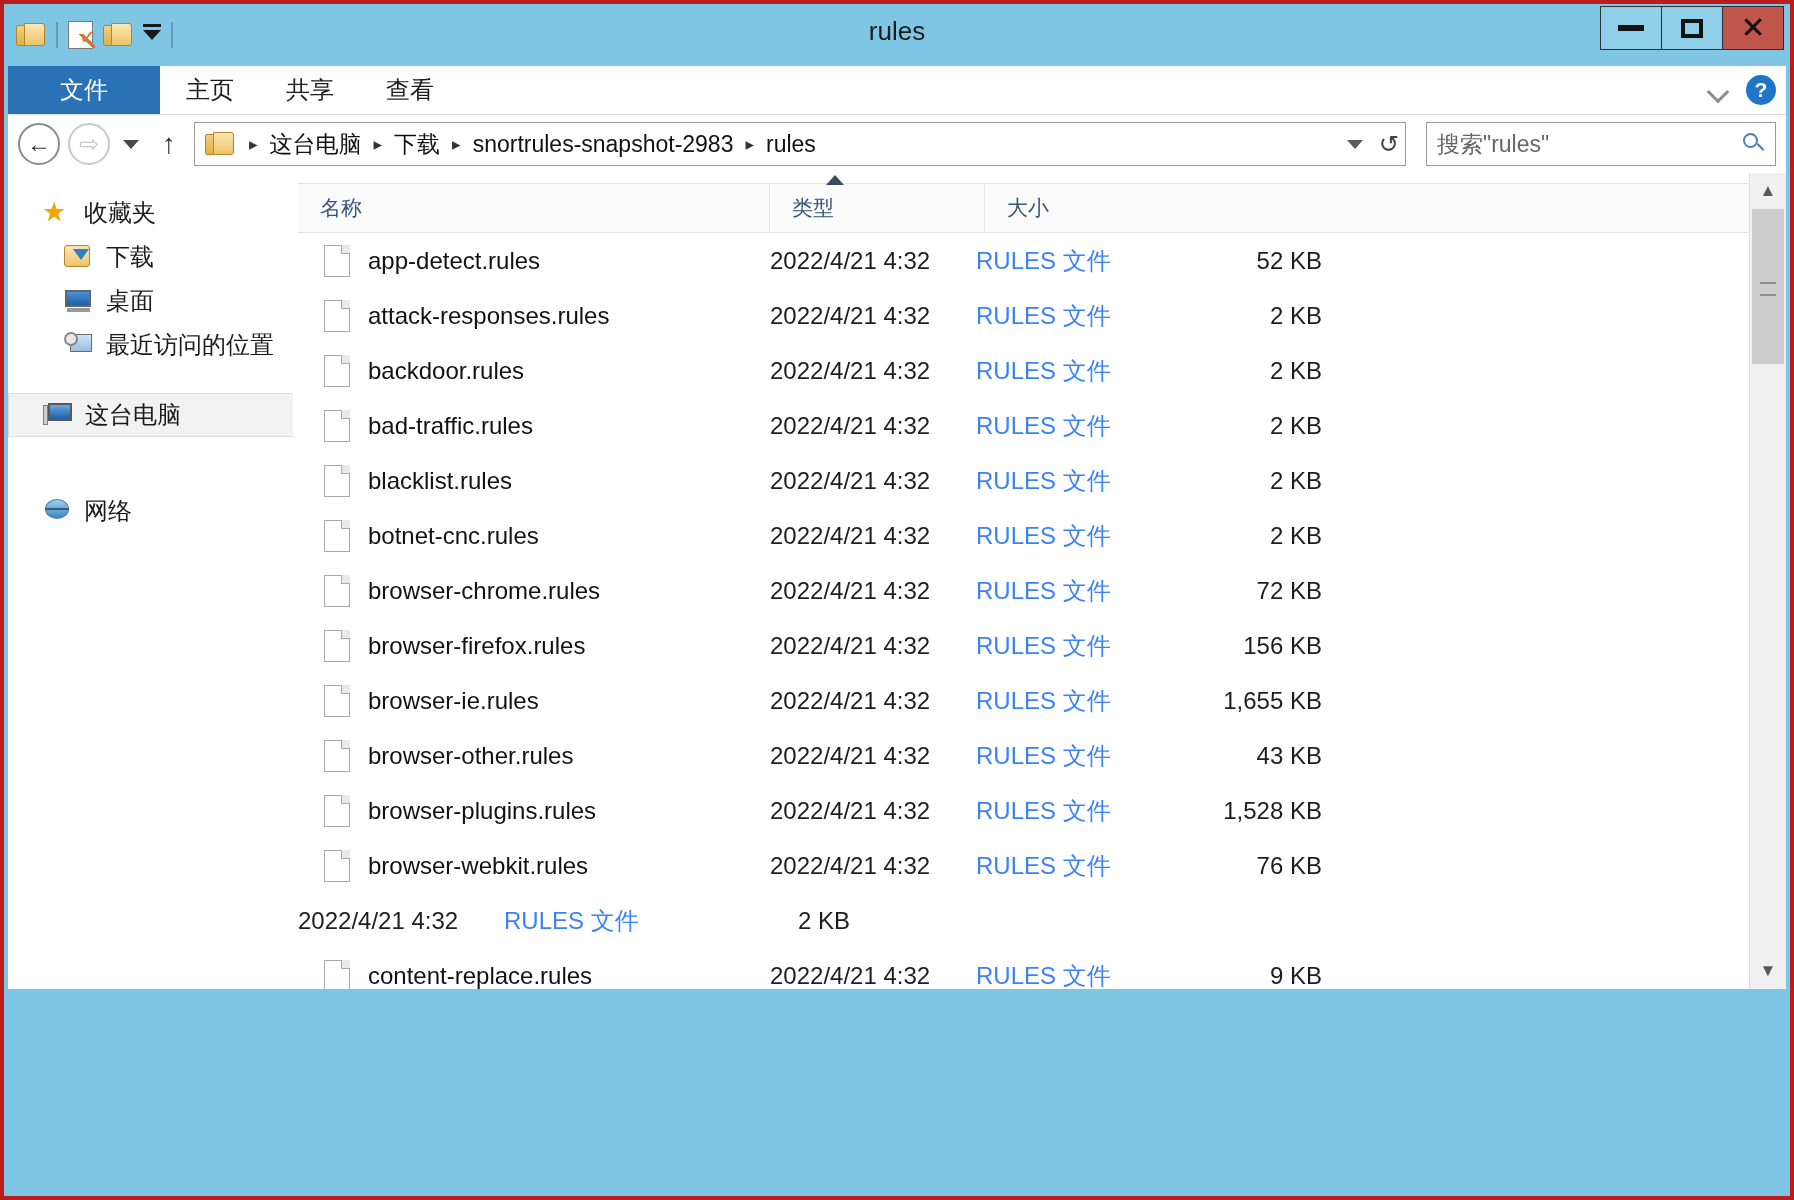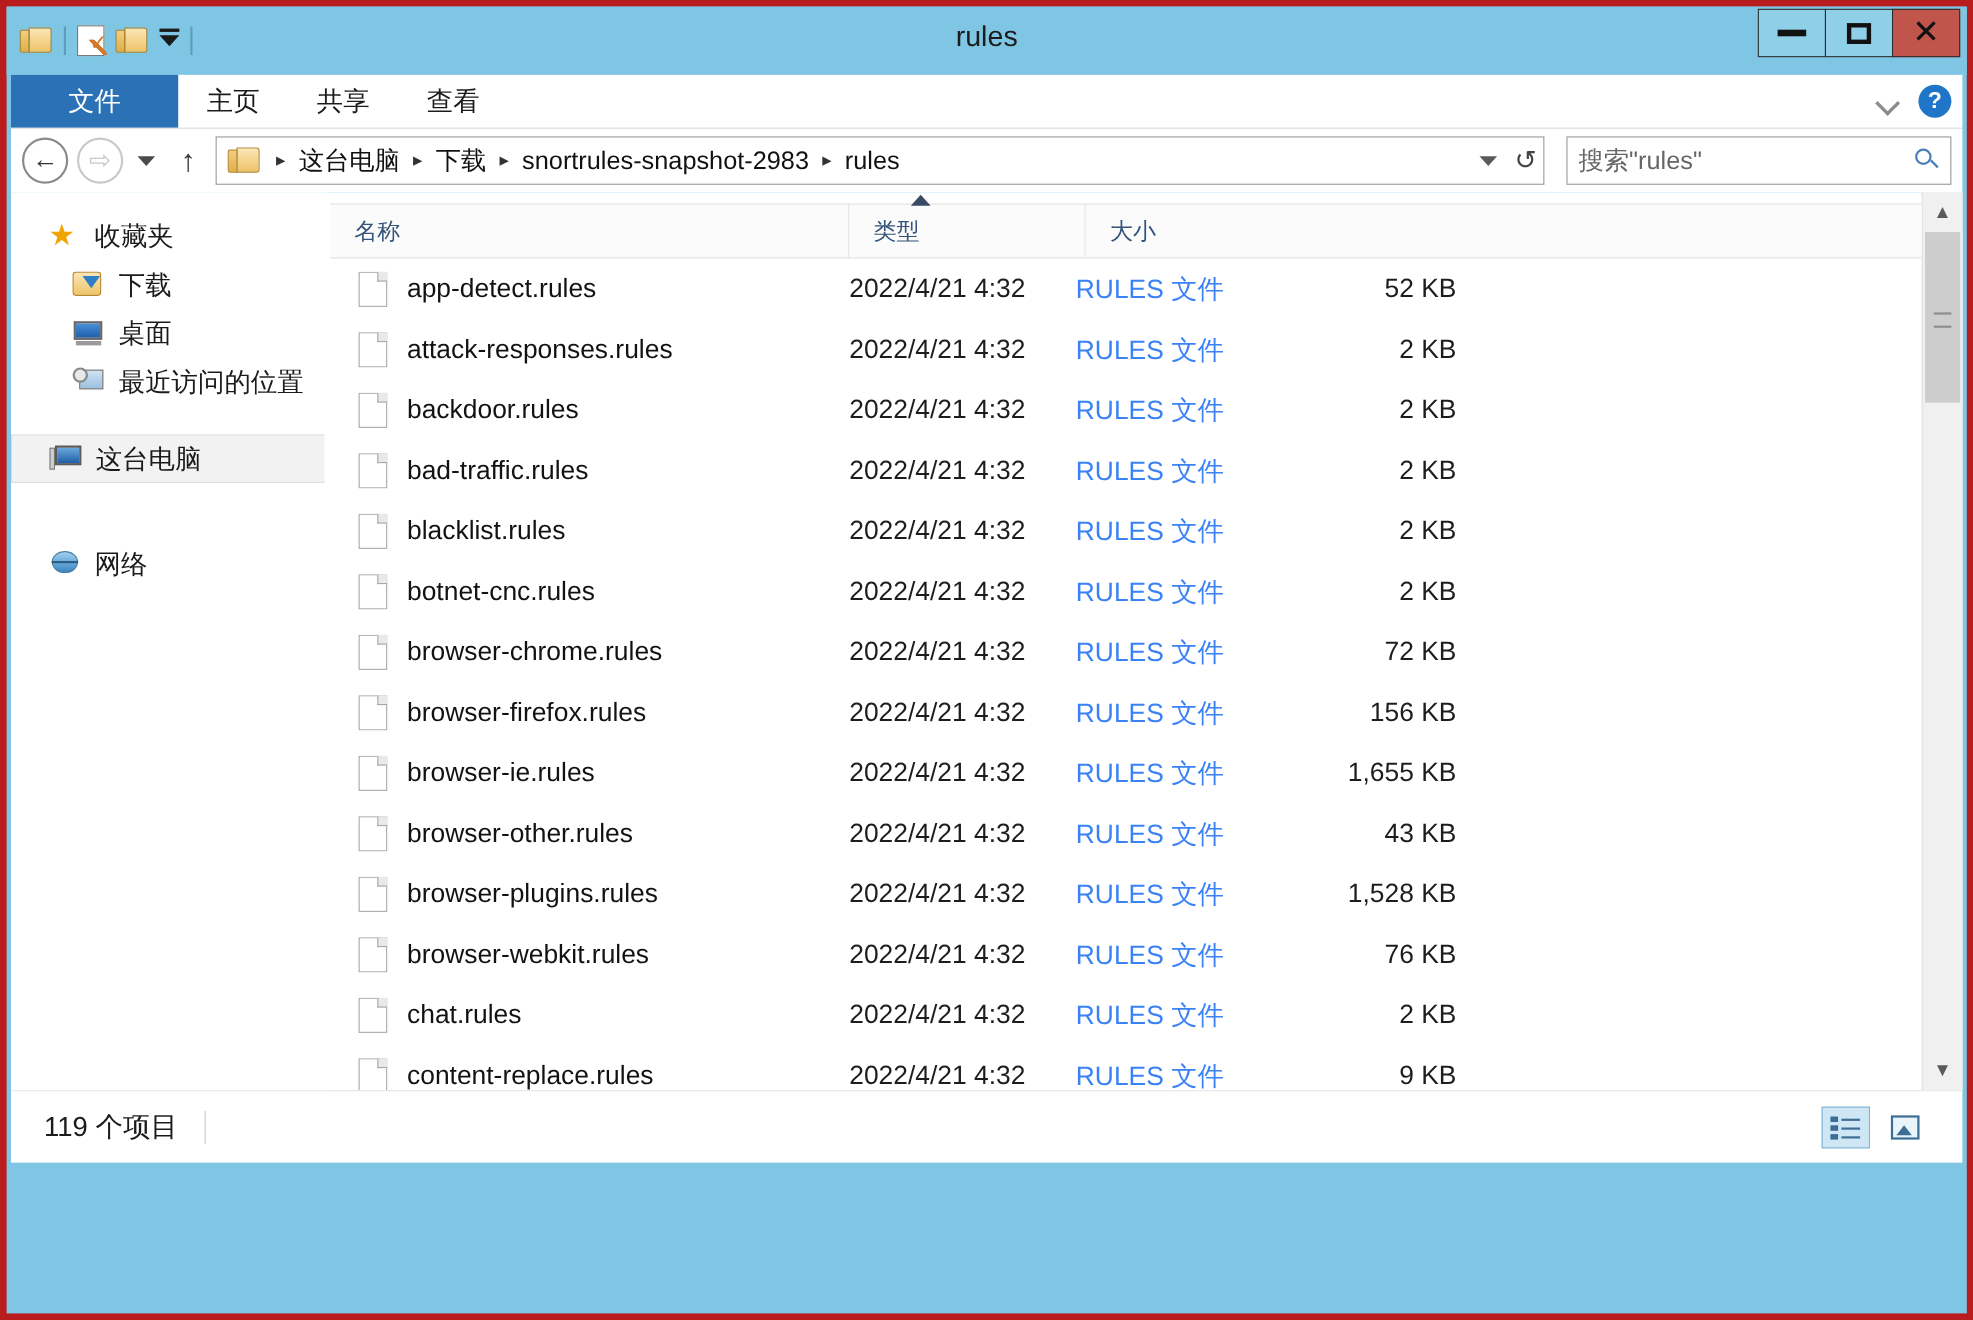--- a/index.html
+++ b/index.html
@@ -6,21 +6,21 @@
   body{
     width:1794px;height:1200px;
     background:#7ec6e4;
     font-family:"Liberation Sans","DejaVu Sans",sans-serif;
     overflow:hidden;
   }
   .window{
     position:absolute;left:0;top:0;width:1794px;height:1200px;
     background:#7ec6e4;
     box-sizing:border-box;
-    border:6px solid #b91c1c;
+    border:4px solid #b91c1c;
   }
   
   .titlebar{
     position:relative;height:62px;background:#7ec6e4;
   }
   .qat{
     position:absolute;left:12px;top:8px;height:46px;
     display:flex;align-items:center;gap:10px;
   }
   .qat-sep{width:2px;height:26px;background:#5d9fba;display:inline-block;}
@@ -524,24 +524,20 @@
           <div class="row">
             <div class="cell name">
               <span class="file-ico"></span>
               <span>browser-webkit.rules</span>
             </div>
             <div class="cell date">2022/4/21 4:32</div>
             <div class="cell type">RULES 文件</div>
             <div class="cell size">76 KB</div>
           </div>
           <div class="row">
-            <div class="cell name">
-              <span class="file-ico"></span>
-              <span>chat.rules</span>
-            </div>
             <div class="cell date">2022/4/21 4:32</div>
             <div class="cell type">RULES 文件</div>
             <div class="cell size">2 KB</div>
           </div>
           <div class="row">
             <div class="cell name">
               <span class="file-ico"></span>
               <span>content-replace.rules</span>
             </div>
             <div class="cell date">2022/4/21 4:32</div>
@@ -553,33 +549,14 @@
 
     <div class="vscroll">
       <div class="sb-arrow">▲</div>
       <div class="sb-track">
         <div class="sb-thumb"></div>
       </div>
       <div class="sb-arrow">▼</div>
     </div>
   </div>
 
-  <div class="statusbar">
-    <span class="status-text">119 个项目</span>
-    <span class="status-sep"></span>
-    <span class="view-btns">
-      <span class="vbtn active">
-        <span class="vb-details">
-          <i></i>
-            <i></i>
-            <i></i>
-            <b></b>
-            <b></b>
-            <b></b>
-        </span>
-      </span>
-      <span class="vbtn">
-        <span class="vb-large"></span>
-      </span>
-    </span>
-  </div>
 
 </div>
 
 </body></html>

